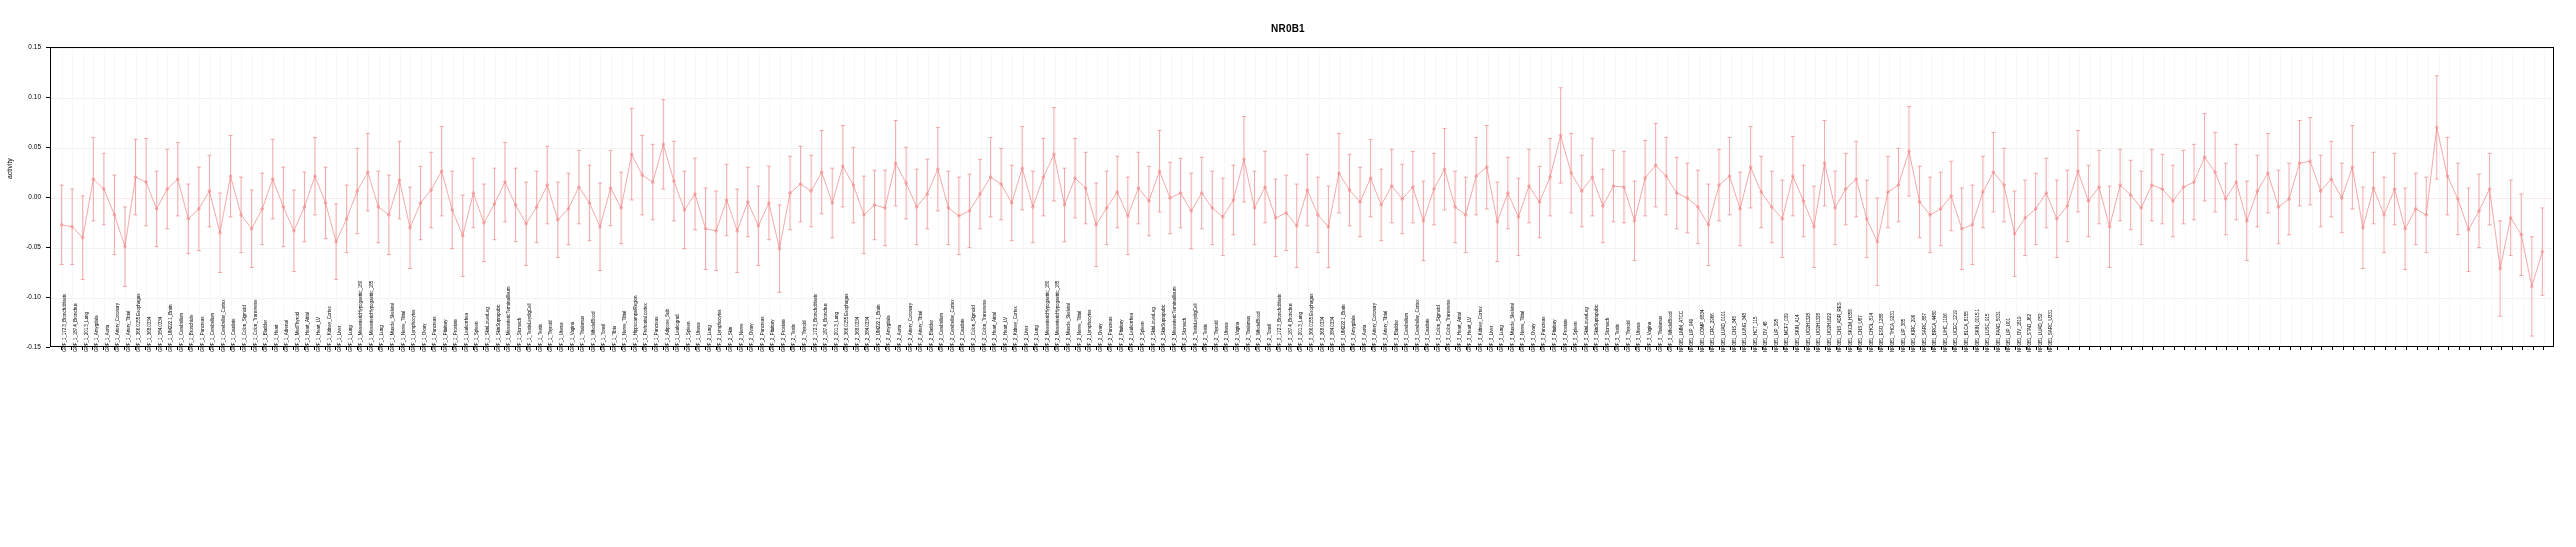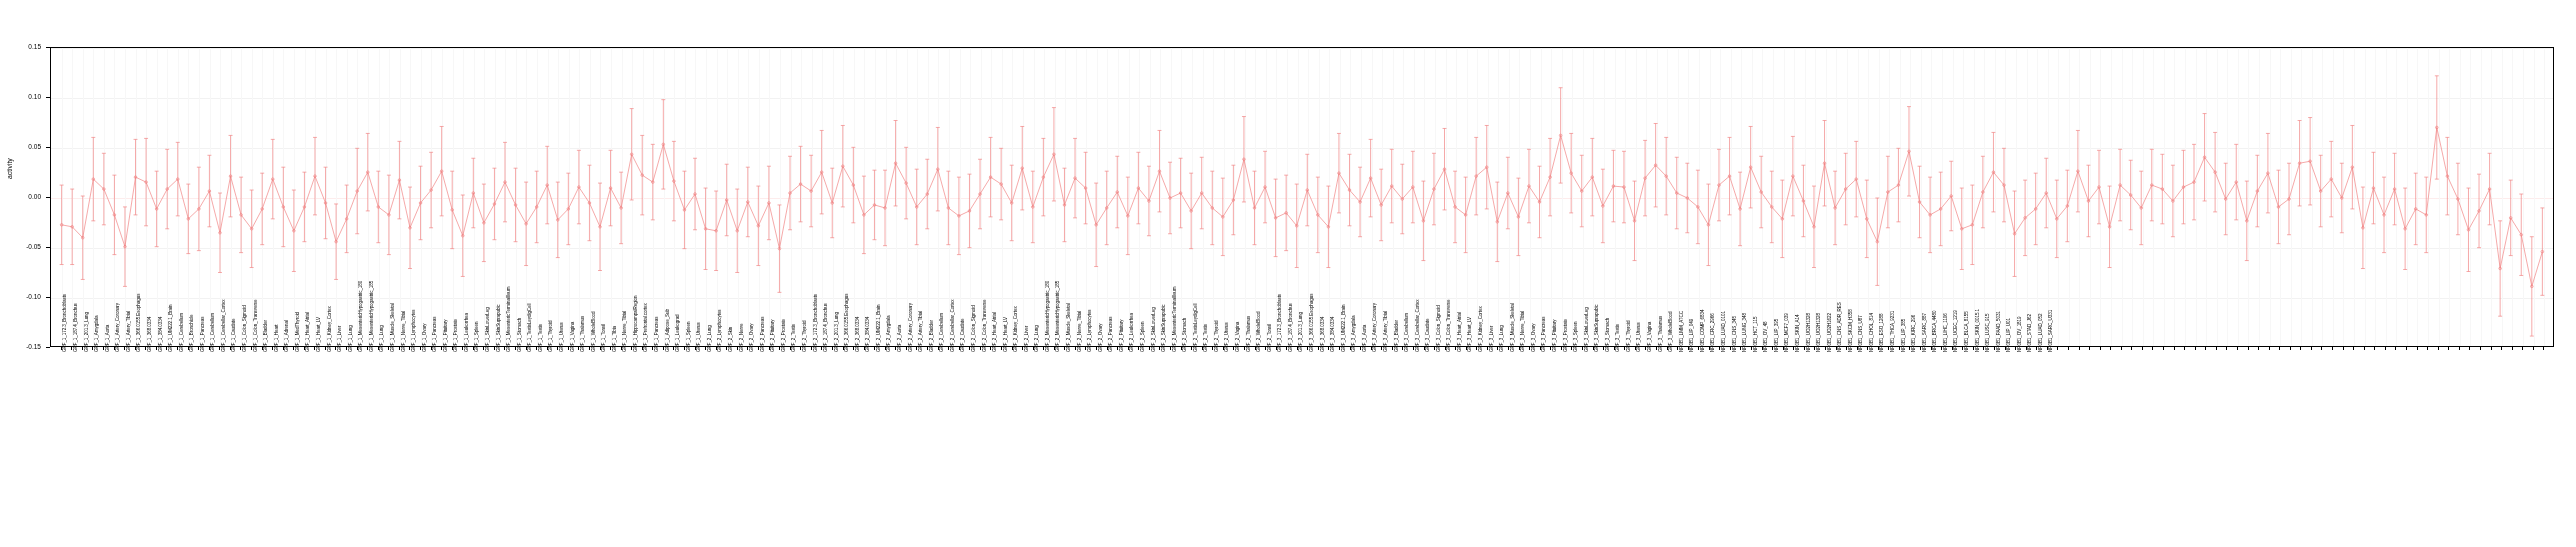--- a/index.html
+++ b/index.html
@@ -122,20 +122,21 @@
     width: 100%;
     height: 100%;
     overflow: visible;
   }
 </style>
 </head>
 <body>
 
 <div class="figure">
 
+  <div class="chart-title">NR0B1</div>
 
   <div class="y-axis-label">activity</div>
 
   <div id="y-ticks">
       <div class="y-tick-label" style="top: 343px;">-0.15</div>
       <div class="y-tick-mark" style="top: 347px;"></div>
       <div class="y-tick-label" style="top: 293px;">-0.10</div>
       <div class="y-tick-mark" style="top: 297px;"></div>
       <div class="y-tick-label" style="top: 243px;">-0.05</div>
       <div class="y-tick-mark" style="top: 247px;"></div>

